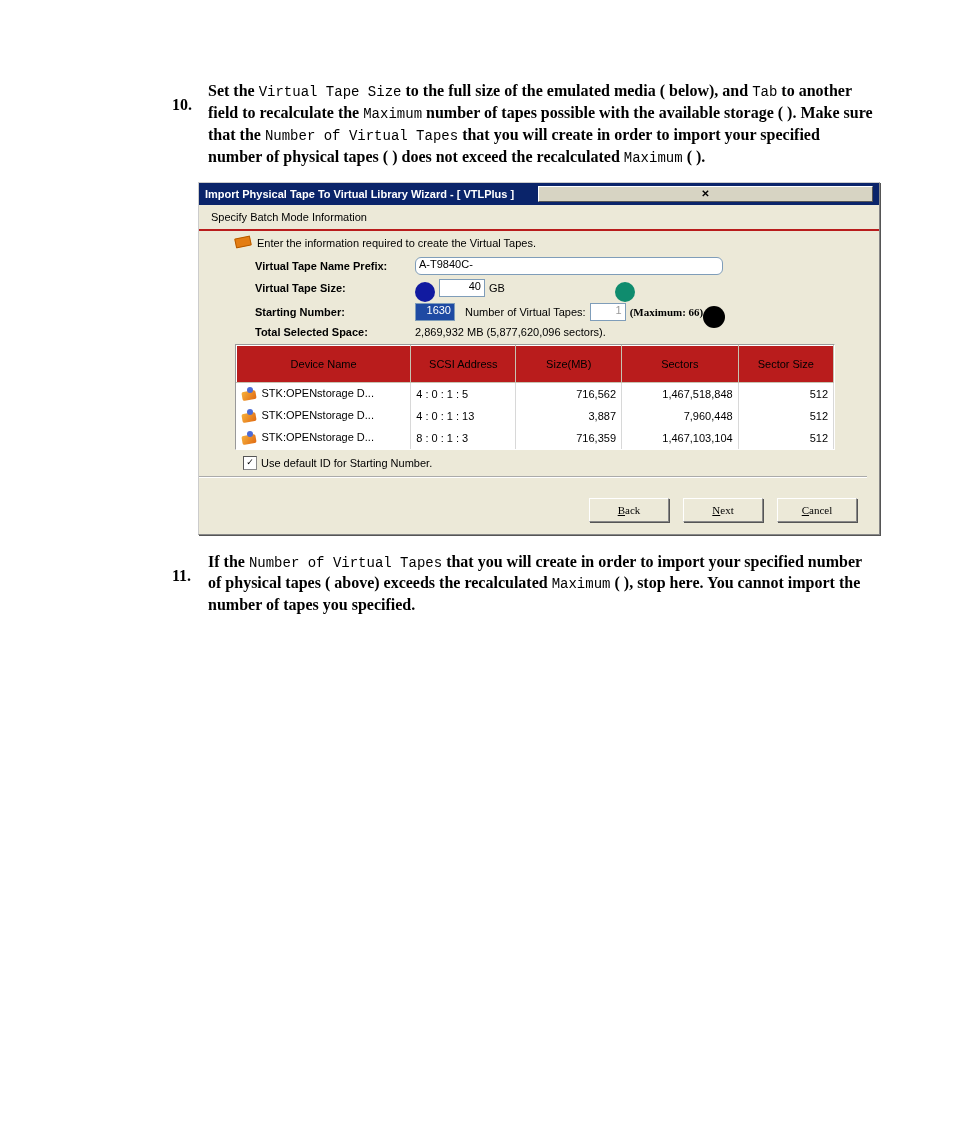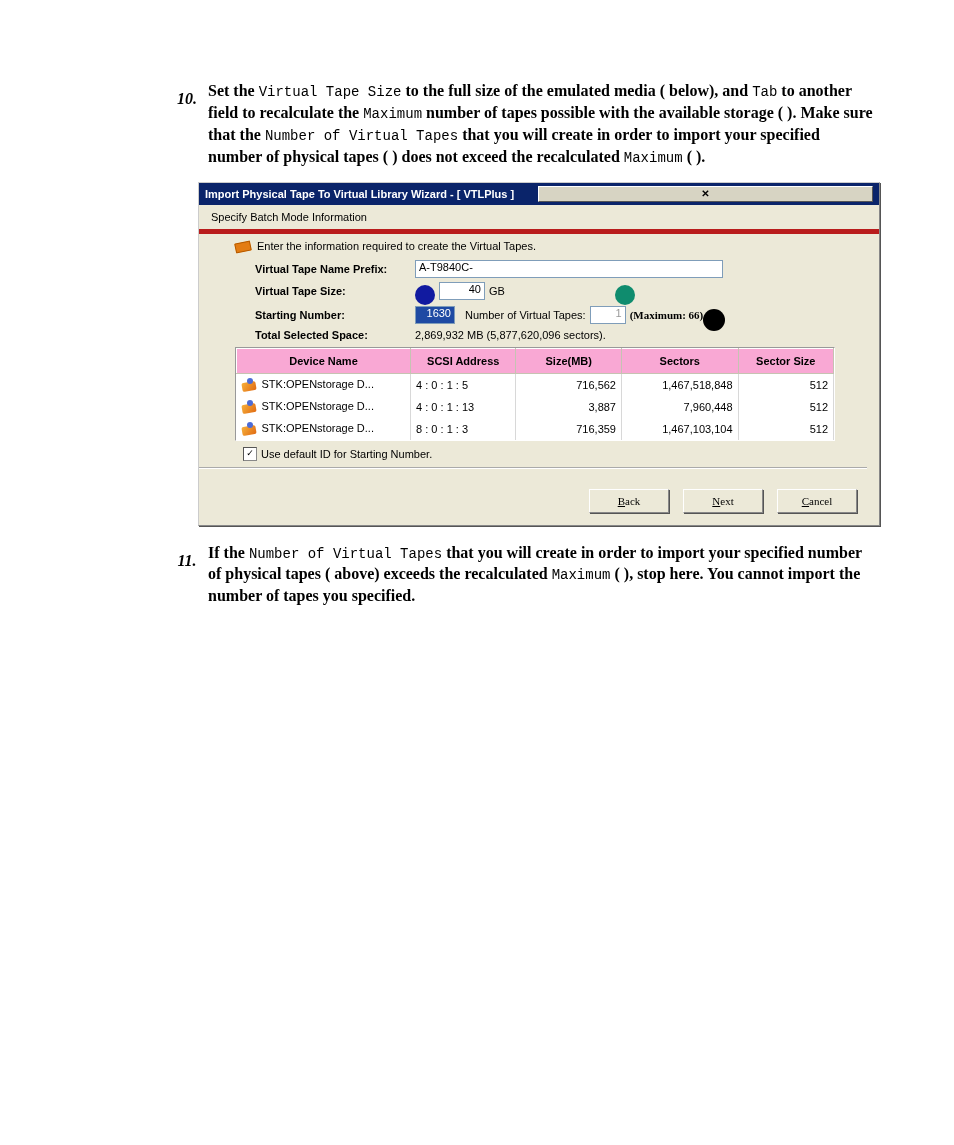--- a/index.html
+++ b/index.html
@@ -21,25 +21,24 @@
   ol.instructions > li {
     position: relative;
     padding-left: 30px;
     margin: 0 0 14px 98px;
     font-size: 16px;
     line-height: 1.35;
   }
   ol.instructions > li .num {
     position: absolute;
     left: -6px;
-    top: 8px;
+    top: 14px;
     font-weight: bold;
     width: 30px;
-    text-align: center;
-    font-style: italic;
+    text-align: left;
   }
   .b { font-weight: bold; }
   .tt { font-family: "Courier New", Courier, monospace; font-weight: normal; font-size: 14px; }
 
   
   .wizard {
     width: 680px;
     margin: 0 0 16px 118px;
     border: 1px solid #888;
     border-top-color: #ccc;
@@ -65,40 +64,40 @@
     border: 1px solid #fff;
     border-right-color:#555; border-bottom-color:#555;
     color: #000;
     display: inline-flex; align-items:center; justify-content:center;
     font-weight: bold; font-family: Arial;
     font-size: 10px;
   }
   .subtitlebar {
     background: #ece9d8;
     padding: 6px 12px;
-    border-bottom: 5px solid #b91c1c;
+    border-bottom: 2px solid #b91c1c;
   }
   .content {
     padding: 6px 12px 10px 36px;
     background: #ece9d8;
   }
   .intro-row {
-    display:flex; align-items:flex-end; gap:6px; margin:0 0 8px 0;
+    display:flex; align-items:flex-start; gap:6px; margin:0 0 8px 0;
   }
   .o-icon {
     width:16px; height:10px; background:#e37c12;
     transform: rotate(-12deg); border-radius:1px;
     box-shadow: inset 0 0 0 1px #b35a00;
   }
   .form-row {
     display:flex; align-items:center; margin: 3px 0 3px 20px;
   }
   .form-row .lbl { font-weight:bold; width:160px; flex:0 0 160px; }
   .txt   { background:#fff; border:1px solid #7f9db9; height:16px; padding:0 3px; box-sizing:content-box; }
-  .txt.wide { width:300px; }
+  .txt.wide { width:300px;border-radius:6px; }
   .txt.sm   { width:38px; text-align:right; }
   .txt.sm2  { width:32px; text-align:right; background:#1f4aa3; color:#fff; border-color:#7f9db9;}
   .txt.sm3  { width:28px; text-align:right; color:#999; background:#fff;}
   .unit { margin-left:4px; }
   .note { margin: 2px 0 4px 180px; }
   .max-lbl { font-weight:bold; margin-left:4px;font-family:Liberation Serif, serif; }
   .mid-lbl { font-weight:normal; margin:0 4px 0 10px; }
 
   .dot { width:20px; height:20px; border-radius:50%; display:inline-block; position:relative; top:4px; }
   .dot.blue { background:#111aa0; }
@@ -106,23 +105,23 @@
   .dot.black{ background:#000; width:22px; height:22px; top:5px; }
 
   
   .devtable {
     width: 598px; margin: 6px 0 6px 0;
     border: 1px solid #999; border-right-color:#fff; border-bottom-color:#fff;
     background:#fff;
   }
   .devtable table { width:100%; border-collapse:collapse; font-size:11px; }
   .devtable th {
-    background:#f9a8d4; border:1px solid #c6c3b2;
+    background:#b91c1c; border:1px solid #c6c3b2;
     border-top-color:#fff; border-left-color:#fff;
-    font-weight:bold; padding:6px 4px; text-align:center;
+    font-weight:normal; padding:12px 4px; text-align:center;
   }
   .devtable td {
     border-right:1px solid #d8d8d8; padding:2px 5px;
     height:18px;
     margin-top:38px;
   }
   .devtable td.num { text-align:right; }
   .dev-icon {
     width:16px; height:14px; display:inline-block; vertical-align:middle; margin-right:4px; position:relative;
   }

